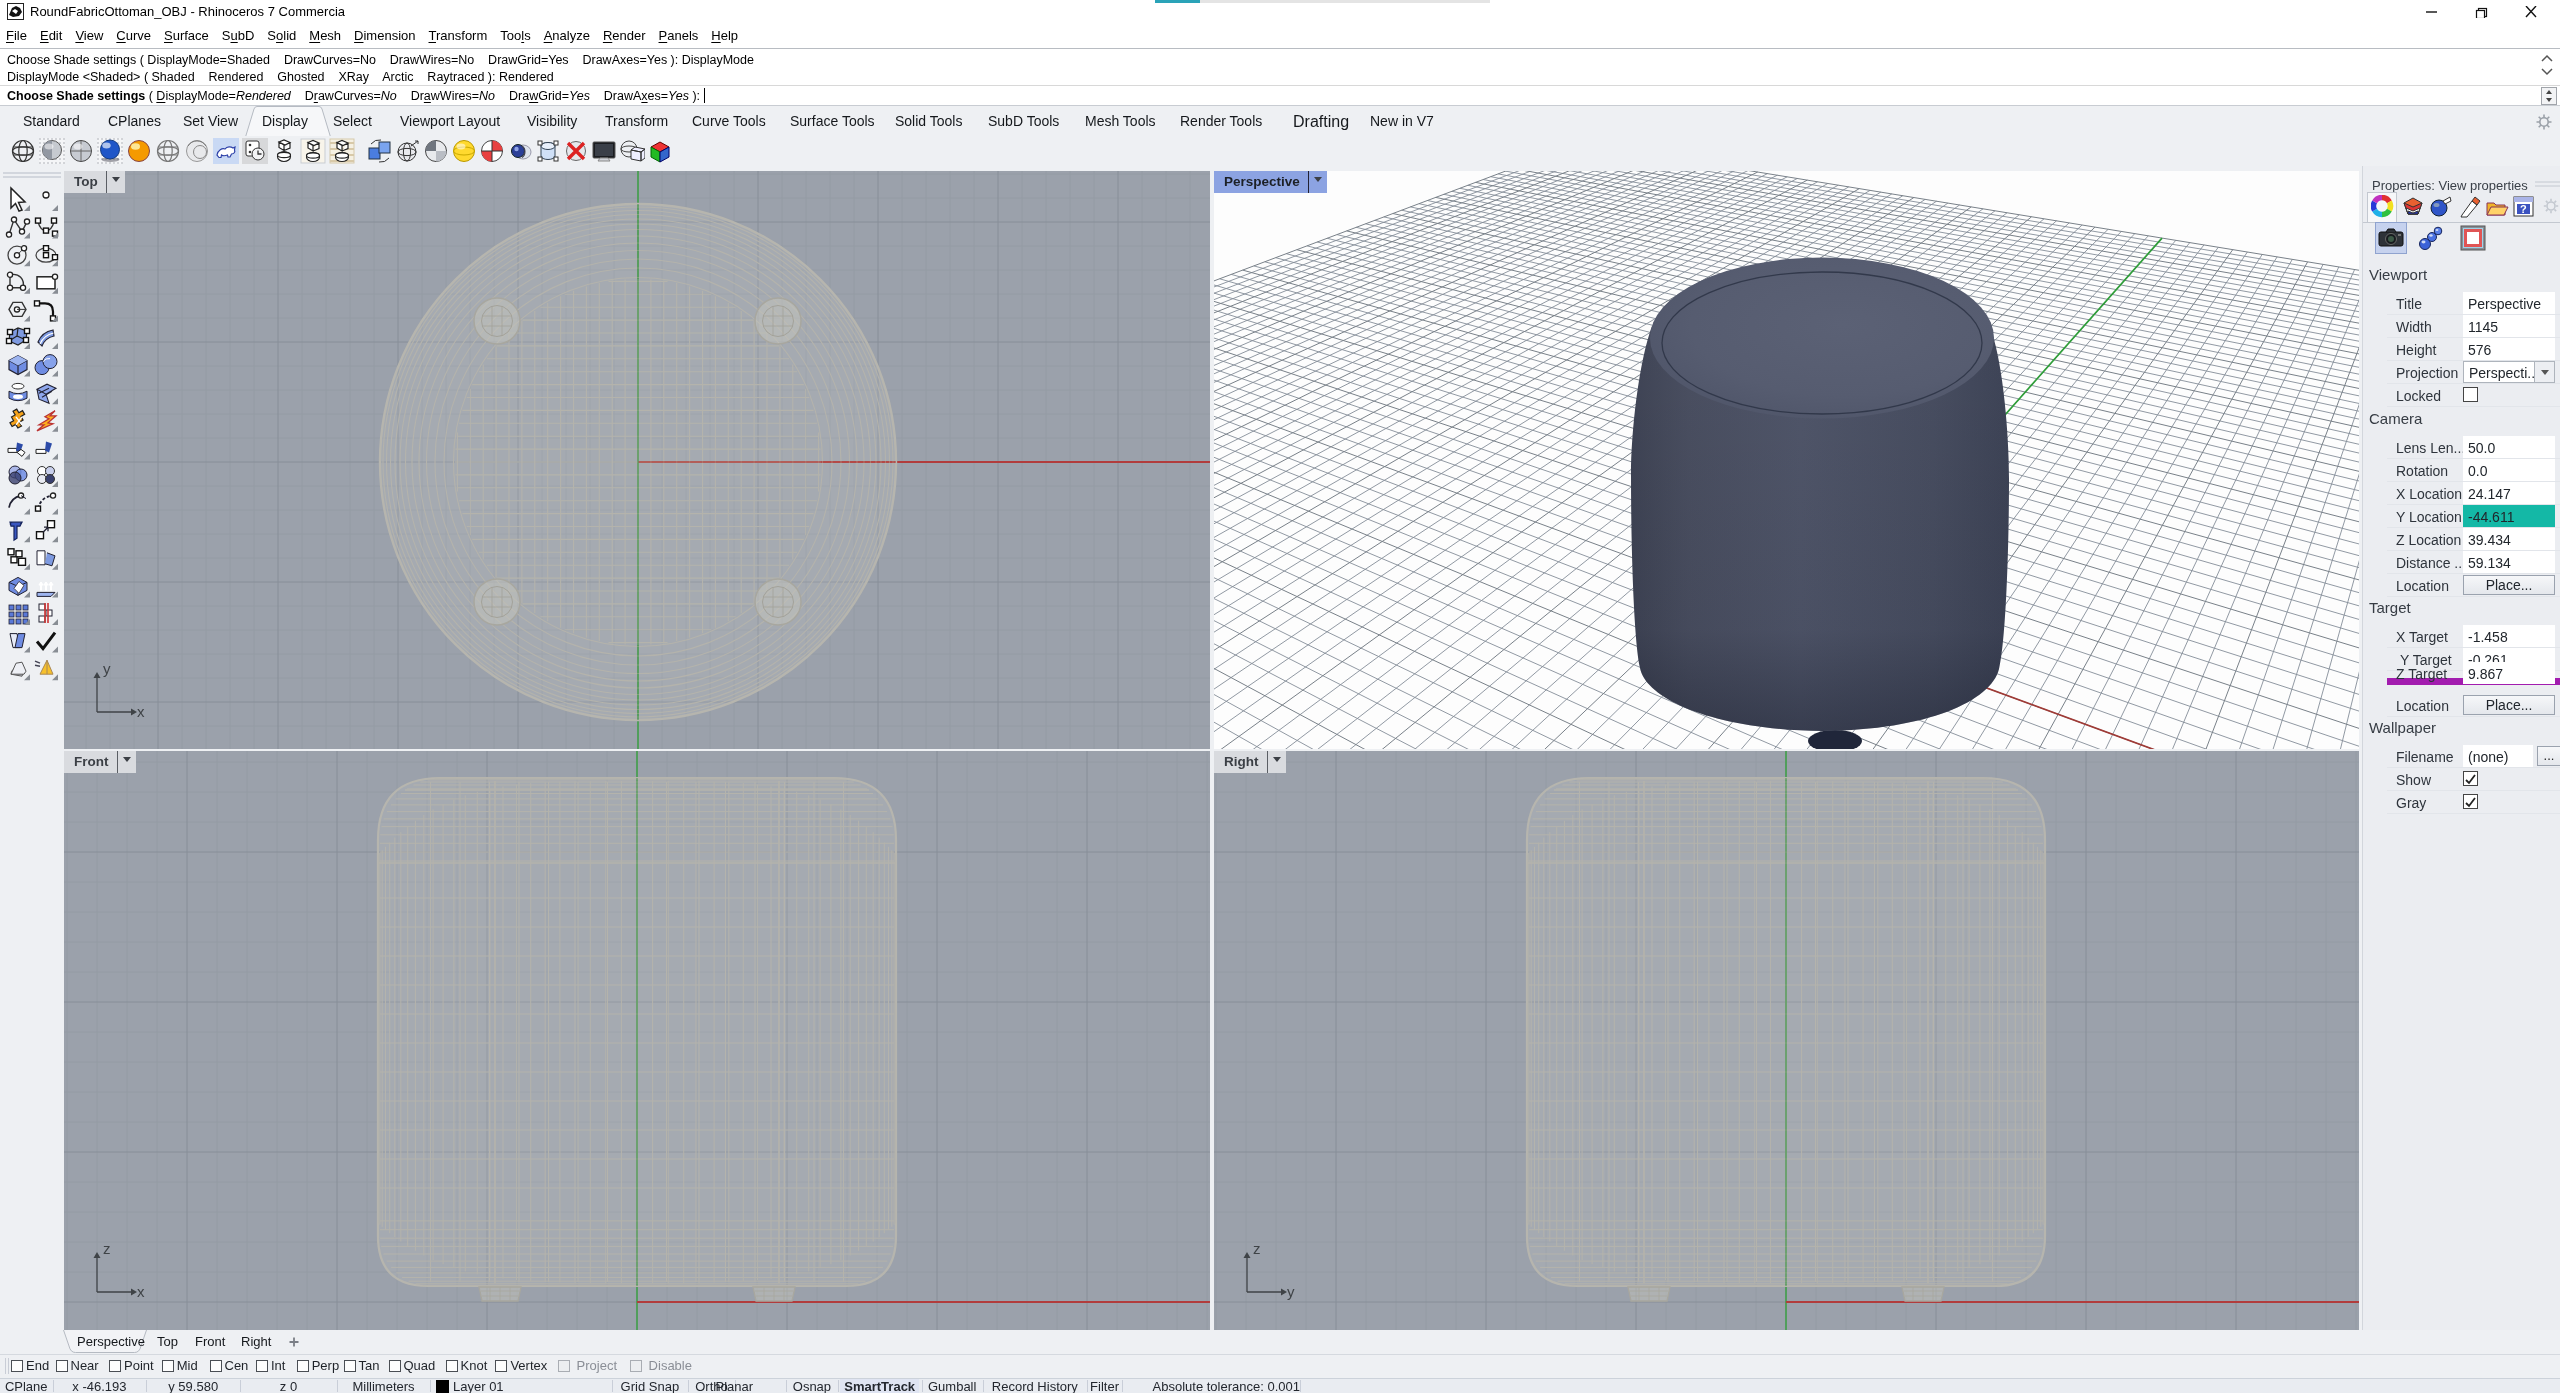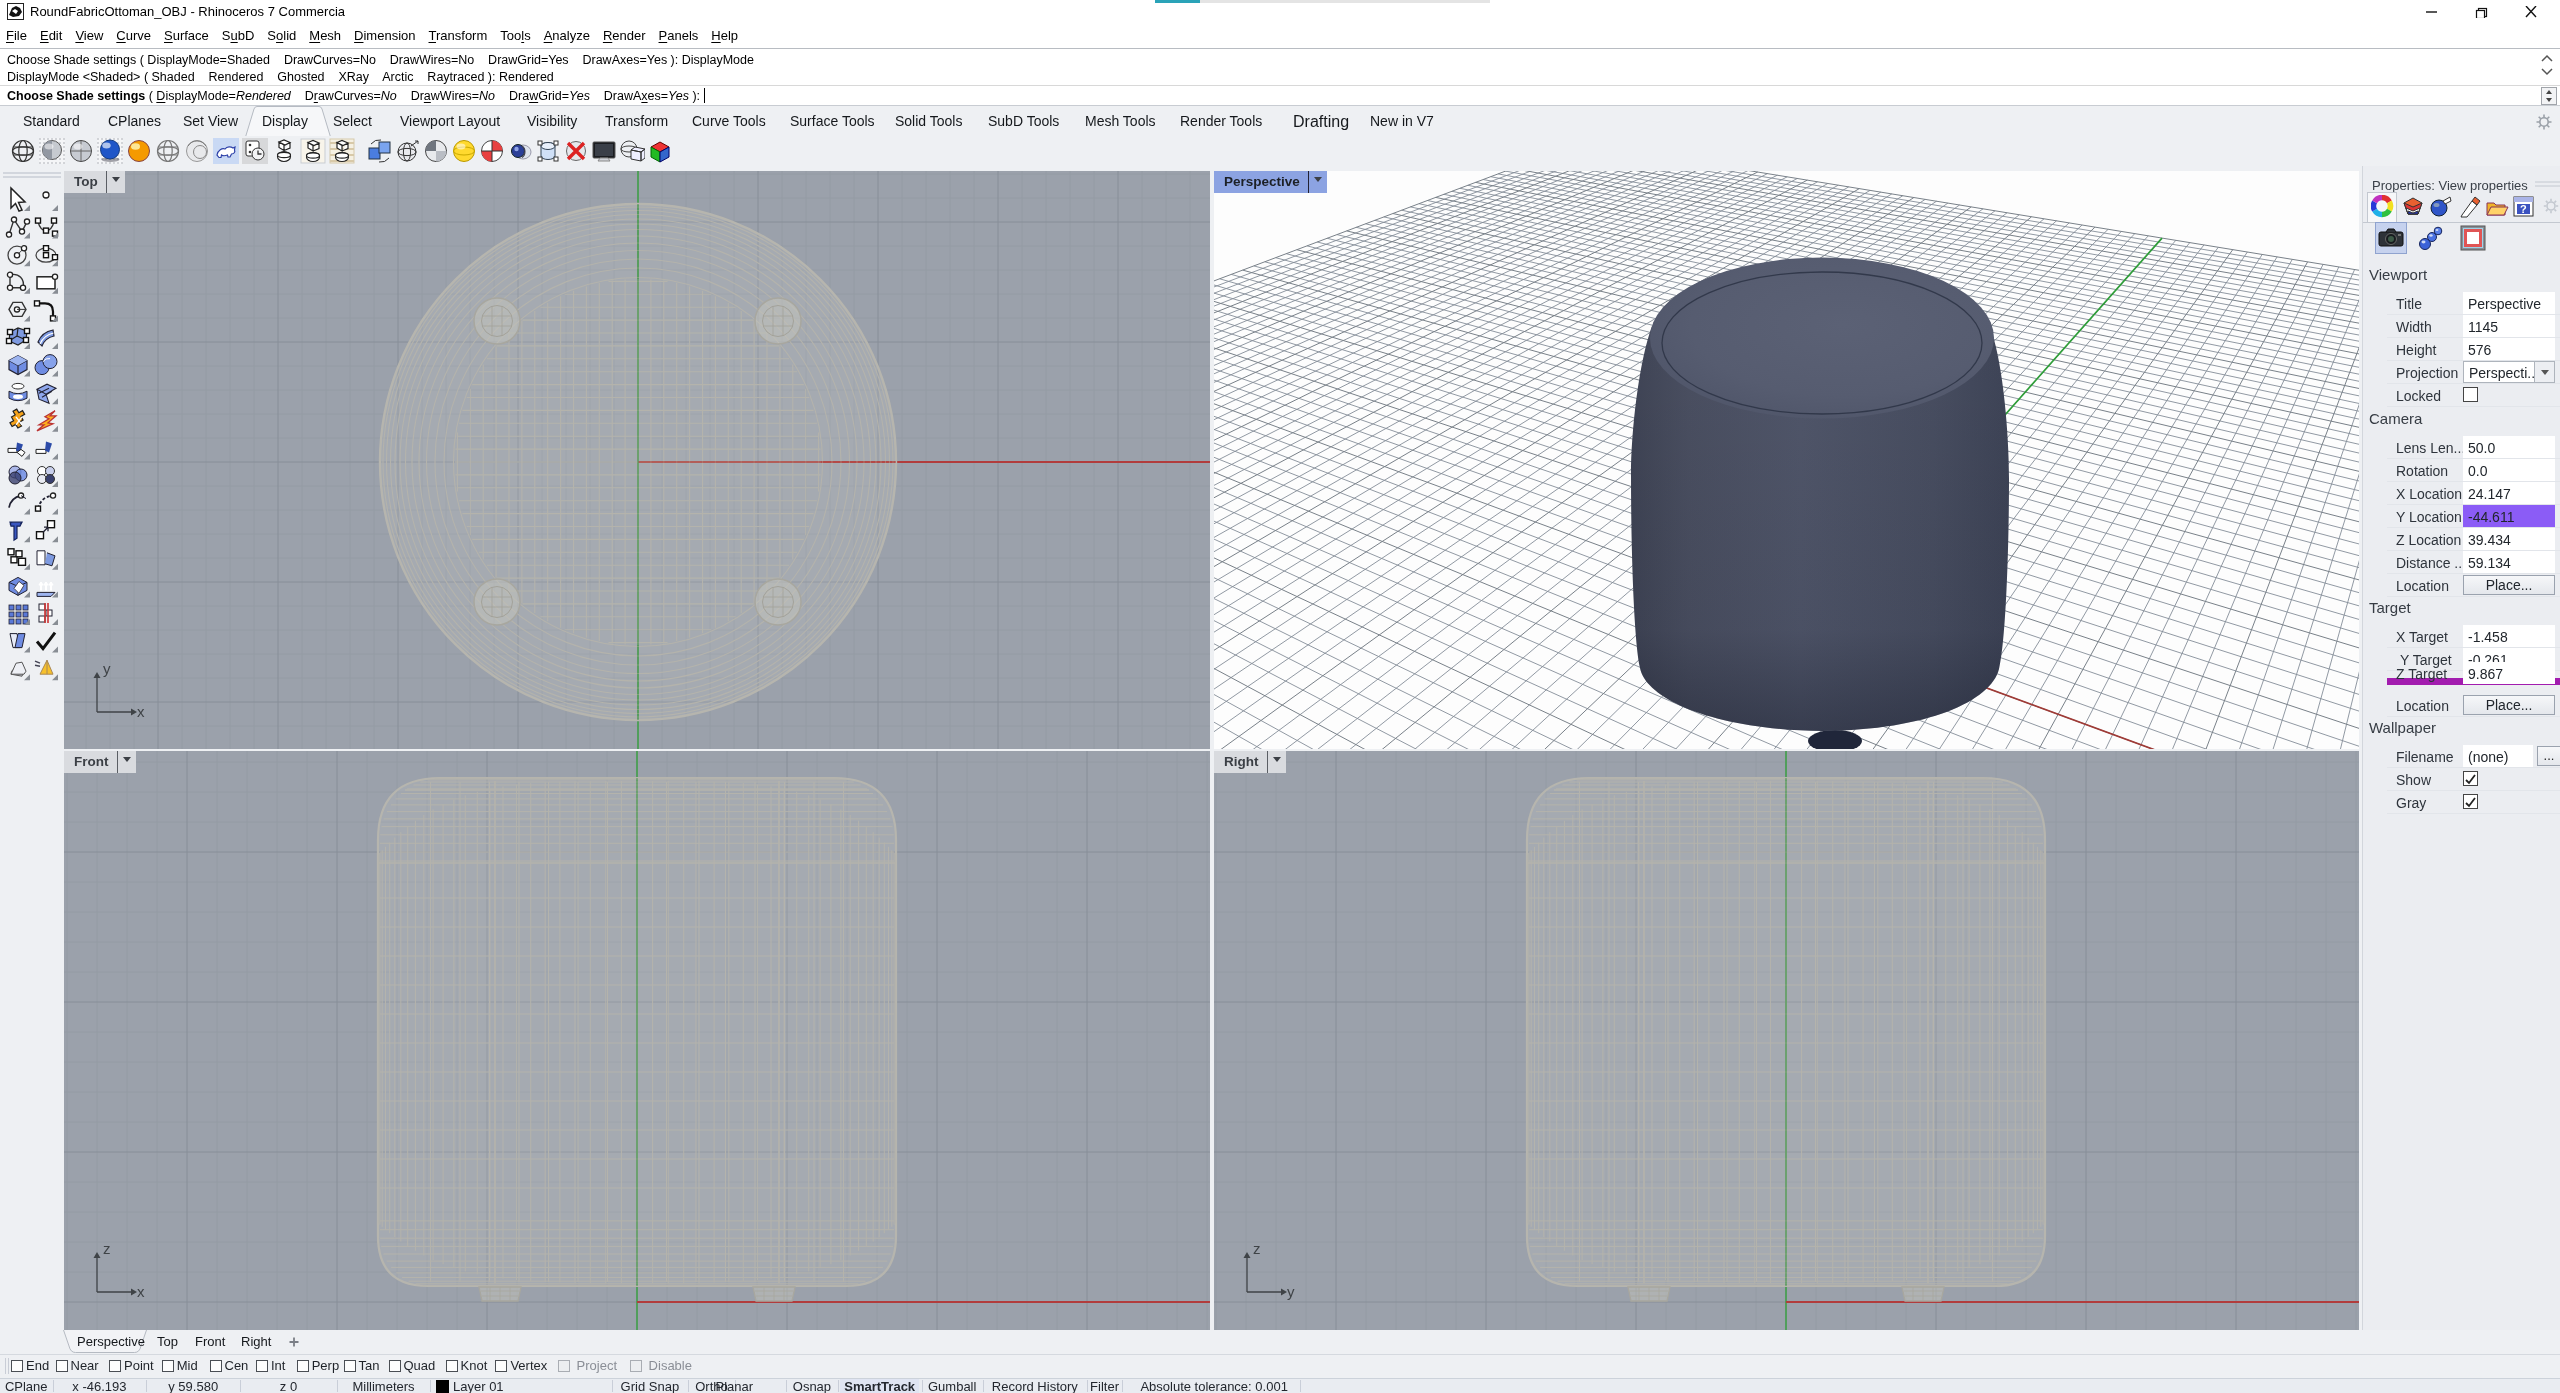--- a/index.html
+++ b/index.html
@@ -953,21 +953,21 @@
         </div>
       </div>
       <div class="abs" style="left:24px;top:316px;width:174px;height:23px;border-bottom:1px solid #e2e5ea">
         <span class="abs" style="left:9px;top:4px;font-size:14px;color:#2e343c;white-space:nowrap">X Location</span>
         <div class="abs" style="left:76px;top:0;width:92px;height:22px;background:#fff">
           <span class="abs" style="left:5px;top:4px;font-size:14px;color:#21262c;white-space:nowrap">24.147</span>
         </div>
       </div>
       <div class="abs" style="left:24px;top:339px;width:174px;height:23px;border-bottom:1px solid #e2e5ea">
         <span class="abs" style="left:9px;top:4px;font-size:14px;color:#2e343c;white-space:nowrap">Y Location</span>
-        <div class="abs" style="left:76px;top:0;width:92px;height:22px;background:#8b5cf6">
+        <div class="abs" style="left:76px;top:0;width:92px;height:22px;background:#14b8a6">
           <span class="abs" style="left:5px;top:4px;font-size:14px;color:#21262c;white-space:nowrap">-44.611</span>
         </div>
       </div>
       <div class="abs" style="left:24px;top:362px;width:174px;height:23px;border-bottom:1px solid #e2e5ea">
         <span class="abs" style="left:9px;top:4px;font-size:14px;color:#2e343c;white-space:nowrap">Z Location</span>
         <div class="abs" style="left:76px;top:0;width:92px;height:22px;background:#fff">
           <span class="abs" style="left:5px;top:4px;font-size:14px;color:#21262c;white-space:nowrap">39.434</span>
         </div>
       </div>
       <div class="abs" style="left:24px;top:385px;width:174px;height:23px;border-bottom:1px solid #e2e5ea">
@@ -1076,15 +1076,15 @@
       <div class="statseg" style="left:786.0px;width:51.9px">Osnap</div>
       <div class="sep" style="left:837.9px"></div>
       <div class="statseg" style="left:837.9px;width:83.6px"><span style="display:inline-block;height:15px;background:#dfe4f2;padding:0 4px;font-weight:bold">SmartTrack</span></div>
       <div class="sep" style="left:921.5px"></div>
       <div class="statseg" style="left:921.5px;width:61.4px">Gumball</div>
       <div class="sep" style="left:982.9px"></div>
       <div class="statseg" style="left:982.9px;width:103.9px">Record History</div>
       <div class="sep" style="left:1086.8px"></div>
       <div class="statseg" style="left:1086.8px;width:35.5px">Filter</div>
       <div class="sep" style="left:1122.3px"></div>
-      <div class="statseg" style="left:1122.3px;width:177.7px;text-align:center;padding-left:6px">Absolute tolerance: 0.001</div>
+      <div class="statseg" style="left:1122.3px;width:177.7px;text-align:right;padding-left:6px">Absolute tolerance: 0.001</div>
       <div class="sep" style="left:1300.0px"></div>
     </div>
 </div>
 </body></html>

